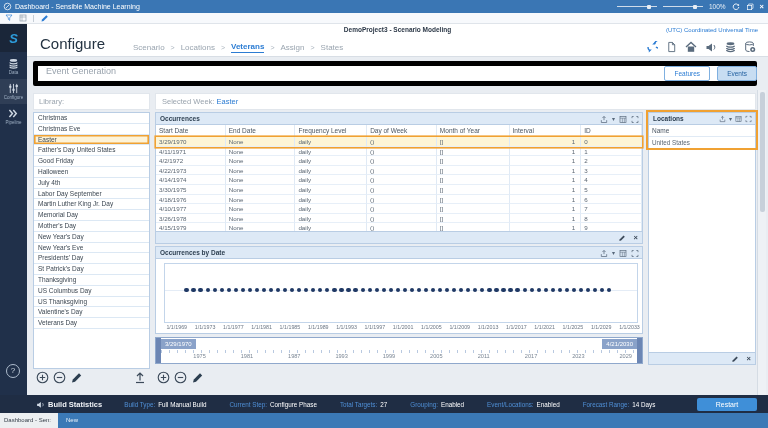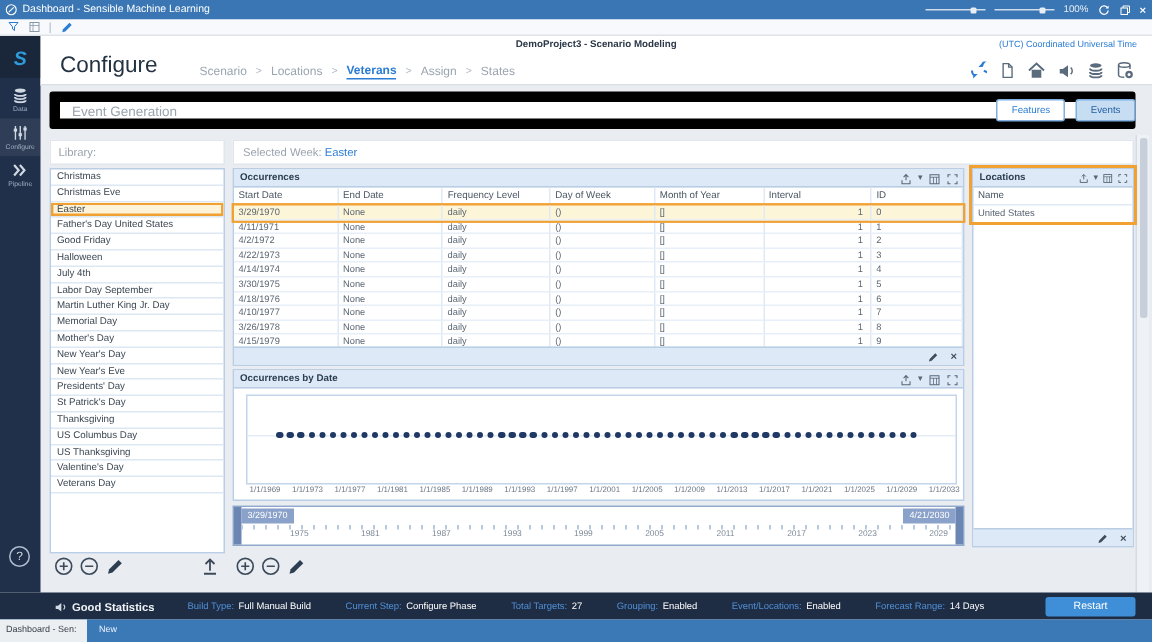--- a/index.html
+++ b/index.html
@@ -35,21 +35,21 @@
   .project-title{left:27px;top:26px;width:741px;text-align:center;font-size:6.5px;font-weight:bold;color:#2c3847}
   .timezone{right:10px;top:27px;font-size:6px;color:#2b7cd3}
   .page-title{left:40px;top:35px;font-size:15px;color:#243342}
   .breadcrumb{left:133px;top:42px;display:flex;align-items:center;gap:6px;font-size:8px;color:#9aa5b0}
   .crumb{cursor:default}
   .crumb.active{color:#2b7cd3;font-weight:bold;border-bottom:1.5px solid #2b7cd3;padding-bottom:1px}
   .crumb-sep{color:#aab4be;font-size:7px}
   .header-icons{right:12px;top:41px;display:flex;gap:8px;align-items:center}
 
   
-  .section-bar{left:33px;top:61px;width:724px;height:25px;background:#fff;border:7px solid #000000;border-radius:2px;display:flex;align-items:center}
+  .section-bar{left:33px;top:61px;width:724px;height:25px;background:#fff;border:5px solid #000000;border-radius:2px;display:flex;}
   .section-title{margin-left:8px;font-size:9px;color:#9aa4ae}
   .section-buttons{position:absolute;right:7px;top:5px;display:flex;gap:7px}
   .btn{height:15px;line-height:13px;padding:0 9px;font-size:6.5px;border:1px solid #7fb0e0;border-radius:2px;color:#2b7cd3;background:#fff;text-align:center}
   .btn.active{background:#c7ddf2;color:#1f5e9e}
 
   
   .events-label-bar{left:33px;top:93px;width:117px;height:17px;background:#fff;border:1px solid #e1e6ec;line-height:15px;padding-left:5px;font-size:7.5px;color:#9aa4ae}
   .events-list{left:33px;top:112px;width:117px;height:257px;background:#fff;border:1px solid #b9cde4;overflow:hidden}
   .event-row{height:10.8px;line-height:10.8px;padding-left:4px;font-size:6.5px;color:#3c4752;border-bottom:1px solid #dce8f4;white-space:nowrap;overflow:hidden}
   .event-row.selected{background:#fdf3d8;box-shadow:0 0 0 1.6px #f0a132 inset;position:relative}
@@ -679,21 +679,21 @@
     </div>
 
   <div class="abs buildbar">
     <span class="bb-title">
       <span>
           <svg width="9" height="9" viewBox="0 0 12 12">
             <path d="M1.5 5 v3 h2 l3 2.3 V2.7 L3.5 5 Z" fill="#cfd8e3"></path>
             <path d="M8.5 4.2 a2.6 2.6 0 0 1 0 4.2" fill="none" stroke="#cfd8e3" stroke-width="1"></path>
           </svg>
         </span>
-      <span>Good Statistics</span>
+      <span>Build Statistics</span>
     </span>
     <span class="bb-stats" id="bb-stats">
         <span class="bb-stat">
           <span class="bb-label">Build Type:</span>
           <span class="bb-value">Full Manual Build</span>
         </span>
         <span class="bb-stat">
           <span class="bb-label">Current Step:</span>
           <span class="bb-value">Configure Phase</span>
         </span>

